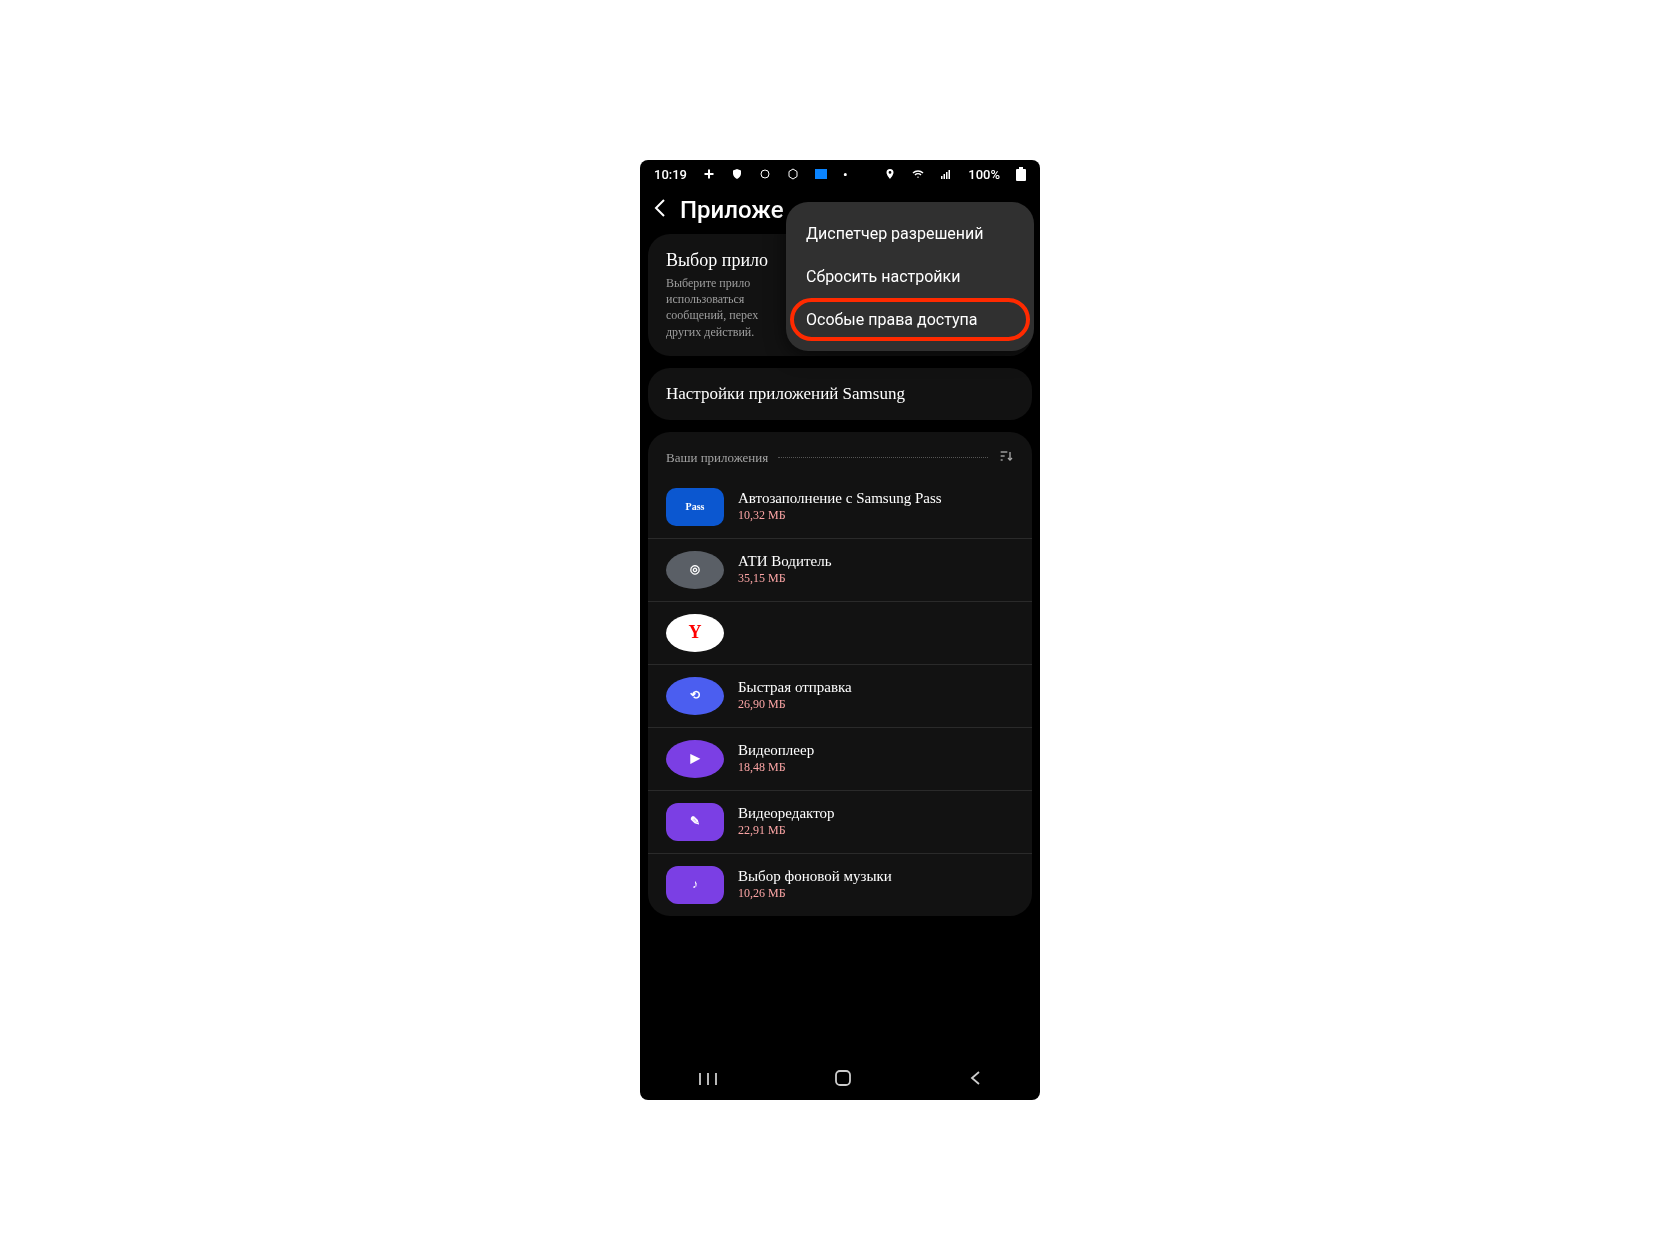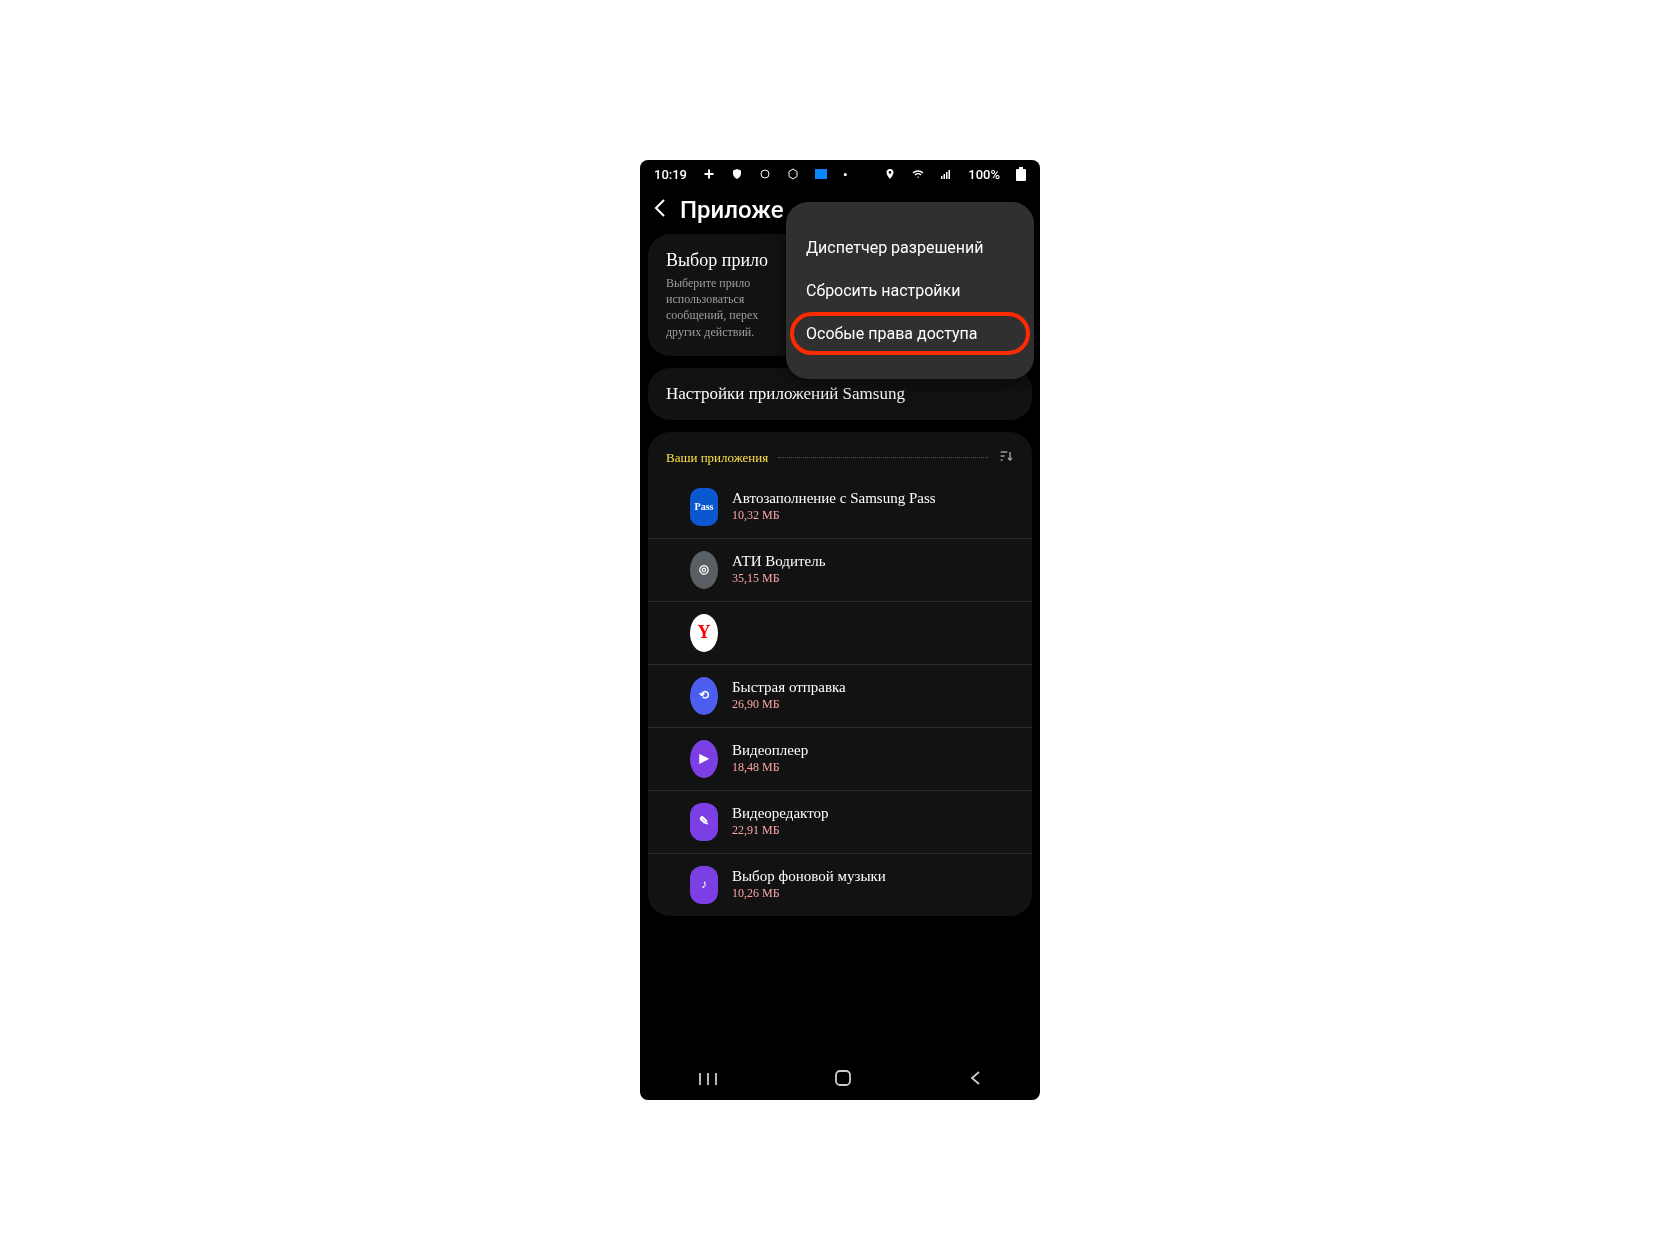--- a/index.html
+++ b/index.html
@@ -70,54 +70,53 @@
     background: #121212;
     border-radius: 22px;
     padding: 12px 0 0;
   }
   .apps-header {
     display: flex;
     align-items: center;
     padding: 4px 18px 8px;
     gap: 10px;
   }
-  .apps-header-title { font-size: 13px; color: #fde047; }
+  .apps-header-title { font-size: 13px; color: #a3a3a3; }
   .dotted-fill {
     flex: 1;
     border-top: 1px dotted #555;
     height: 0;
   }
   .sort-icon { color:#aaa; font-size:16px; }
   .app-row {
     display: flex;
     align-items: center;
     padding: 12px 18px;
     gap: 14px;
     border-top: 1px solid #2a2a2a;
   }
   .app-row:first-of-type { border-top: none; }
   .app-icon {
-    width: 28px; height: 38px; border-radius: 10px;
+    width: 58px; height: 38px; border-radius: 10px;
     display:flex; align-items:center; justify-content:center;
     font-size: 12px; font-weight: 600;
     flex-shrink: 0;
-    margin-left: 24px;
   }
   .app-text { flex:1; min-width:0; }
   .app-name { font-size: 15px; font-weight: 400; white-space:nowrap; overflow:hidden; text-overflow:ellipsis; }
   .app-size { font-size: 12px; color: #fca5a5; margin-top:1px; }
   
   .menu {
     position: absolute;
     top: 42px;
     right: 6px;
     background: #303030;
     border-radius: 22px;
     width: 248px;
-    padding: 24px 0;
+    padding: 10px 0;
     box-shadow: 0 4px 20px rgba(0,0,0,0.6);
   }
   .menu-item {
     padding: 12px 20px;
     font-size: 16px;
     position: relative;
   }
   .highlight {
     position: absolute;
     border: 4px solid #ff2a00;

